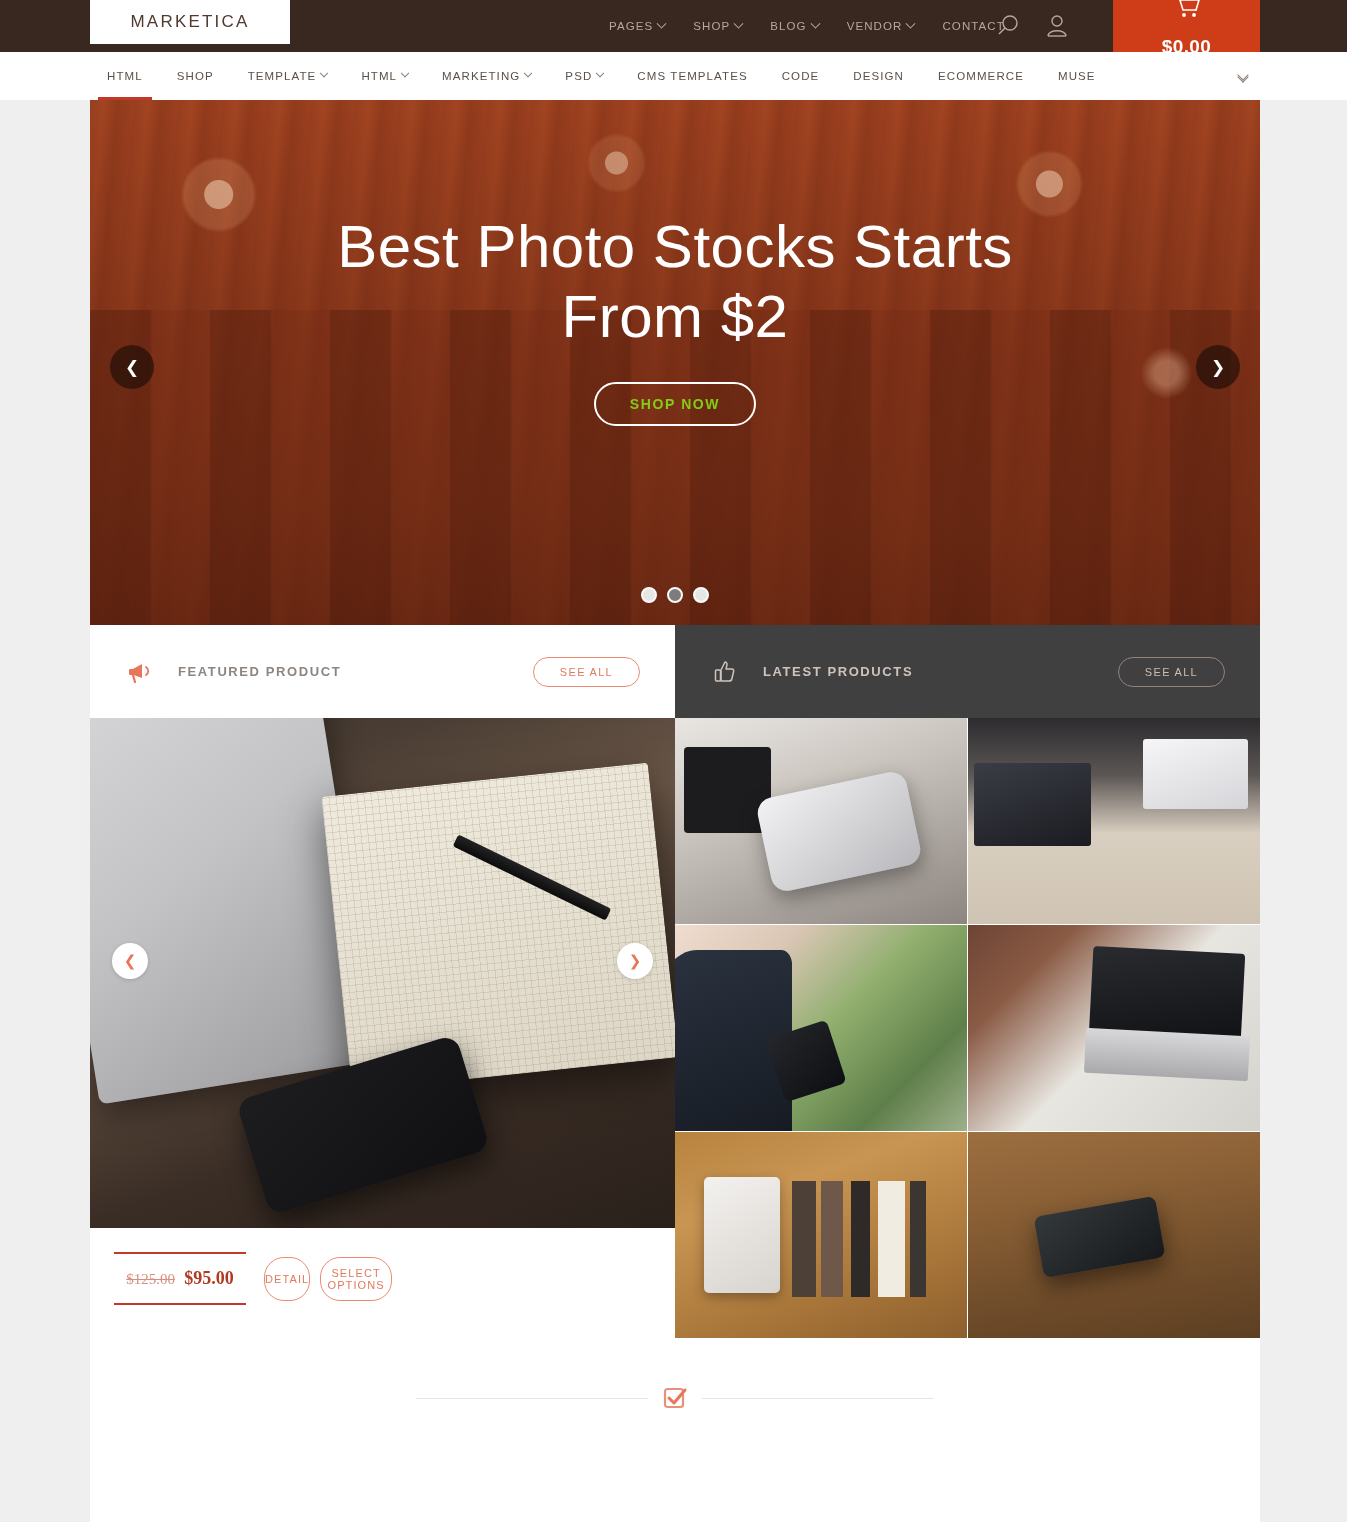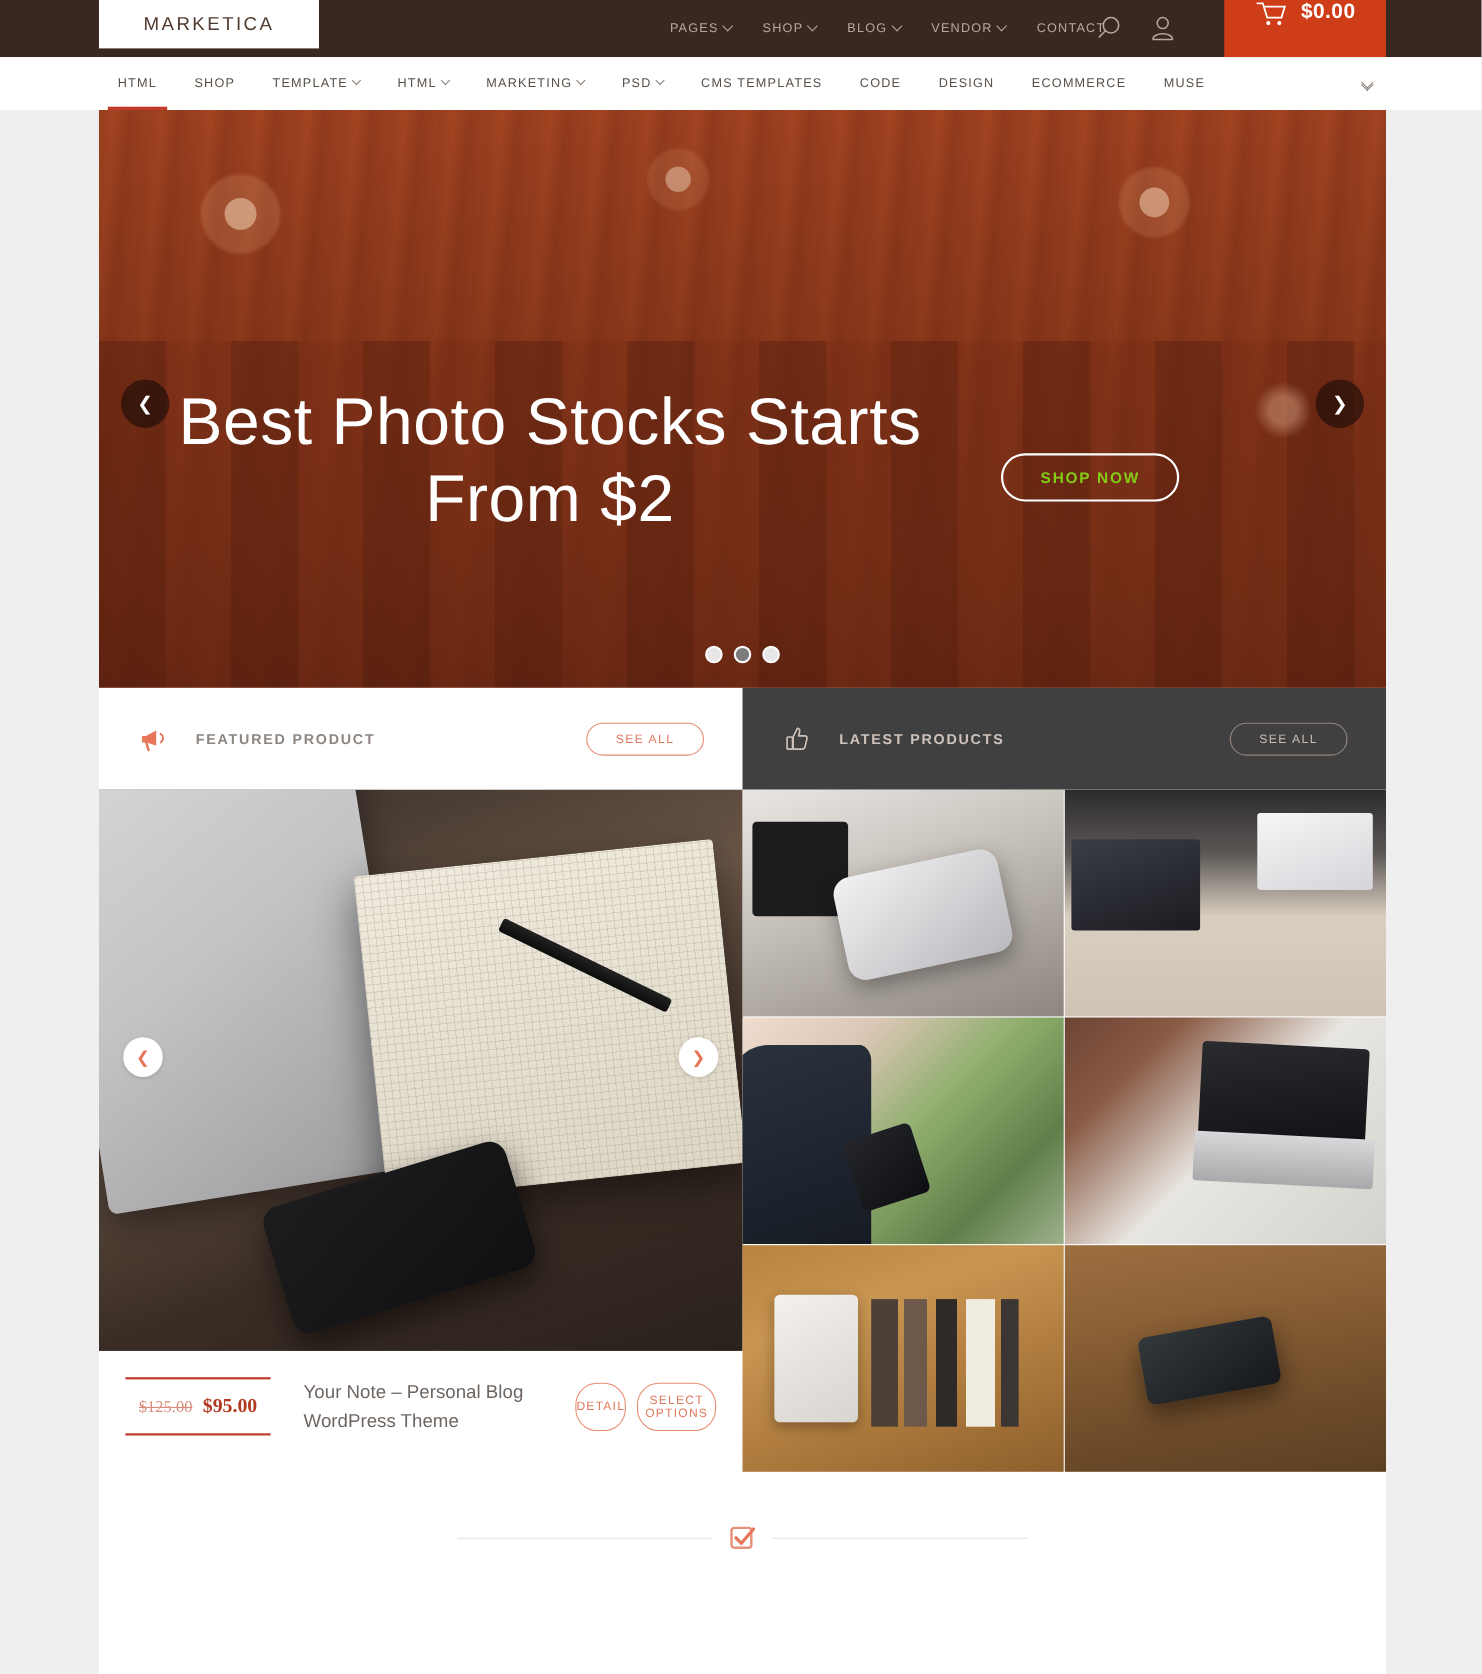--- a/index.html
+++ b/index.html
@@ -57,22 +57,22 @@
     position: absolute;
     left: 995px; top: 0; height: 52px;
     display: flex; align-items: center; gap: 24px;
   }
   .icon-btn { cursor: pointer; display: flex; align-items: center; }
   .cart-box {
     position: absolute;
     left: 1113px; top: 0;
     width: 147px; height: 52px;
     background: #cf3c18;
-    display: flex; justify-content: center;
-    gap: 12px; cursor: pointer;
+    display: flex; align-items: center; justify-content: center;
+    gap: 12px; cursor: pointer; flex-direction: column;
   }
   .cart-total {
     color: #ffffff;
     font-size: 19px;
     font-weight: bold;
     letter-spacing: 0.4px;
   }
 
   
   .mainnav {
@@ -167,21 +167,21 @@
       radial-gradient(circle at 82% 16%, rgba(255,225,190,.8) 0 13px, rgba(255,200,150,.22) 14px 30px, transparent 34px),
       radial-gradient(circle at 92% 52%, rgba(255,210,175,.55) 0 12px, transparent 26px),
       linear-gradient(180deg, rgba(170,60,25,.42), rgba(120,40,18,.55));
   }
   .hero-overlay {
     position: absolute; inset: 0;
     background: linear-gradient(180deg, rgba(150,55,25,.30), rgba(90,32,14,.42));
   }
   .hero-inner {
     position: absolute; inset: 0;
-    display: flex; flex-direction: row;
+    display: flex; flex-direction: column;
     align-items: center; justify-content: flex-start;
     padding-top: 112px;
   }
   .hero-title {
     color: #ffffff;
     font-size: 60px;
     line-height: 70px;
     font-weight: 300;
     text-align: center;
     letter-spacing: 0.5px;
@@ -559,21 +559,20 @@
           <div class="feat-arrow right">
             <span>❯</span>
           </div>
         </div>
 
         <div class="feat-info">
           <div class="price-box">
             <span class="price-old">$125.00</span>
             <span class="price-new">$95.00</span>
           </div>
-          <div class="prod-name">Your Note – Personal Blog WordPress Theme</div>
           <div class="prod-btns">
             <button class="pill-btn">DETAIL</button>
             <button class="pill-btn">SELECT OPTIONS</button>
           </div>
         </div>
       </div>
 
       <div class="panel-right">
         <div class="sec-head dark">
           <span class="sec-icon">

